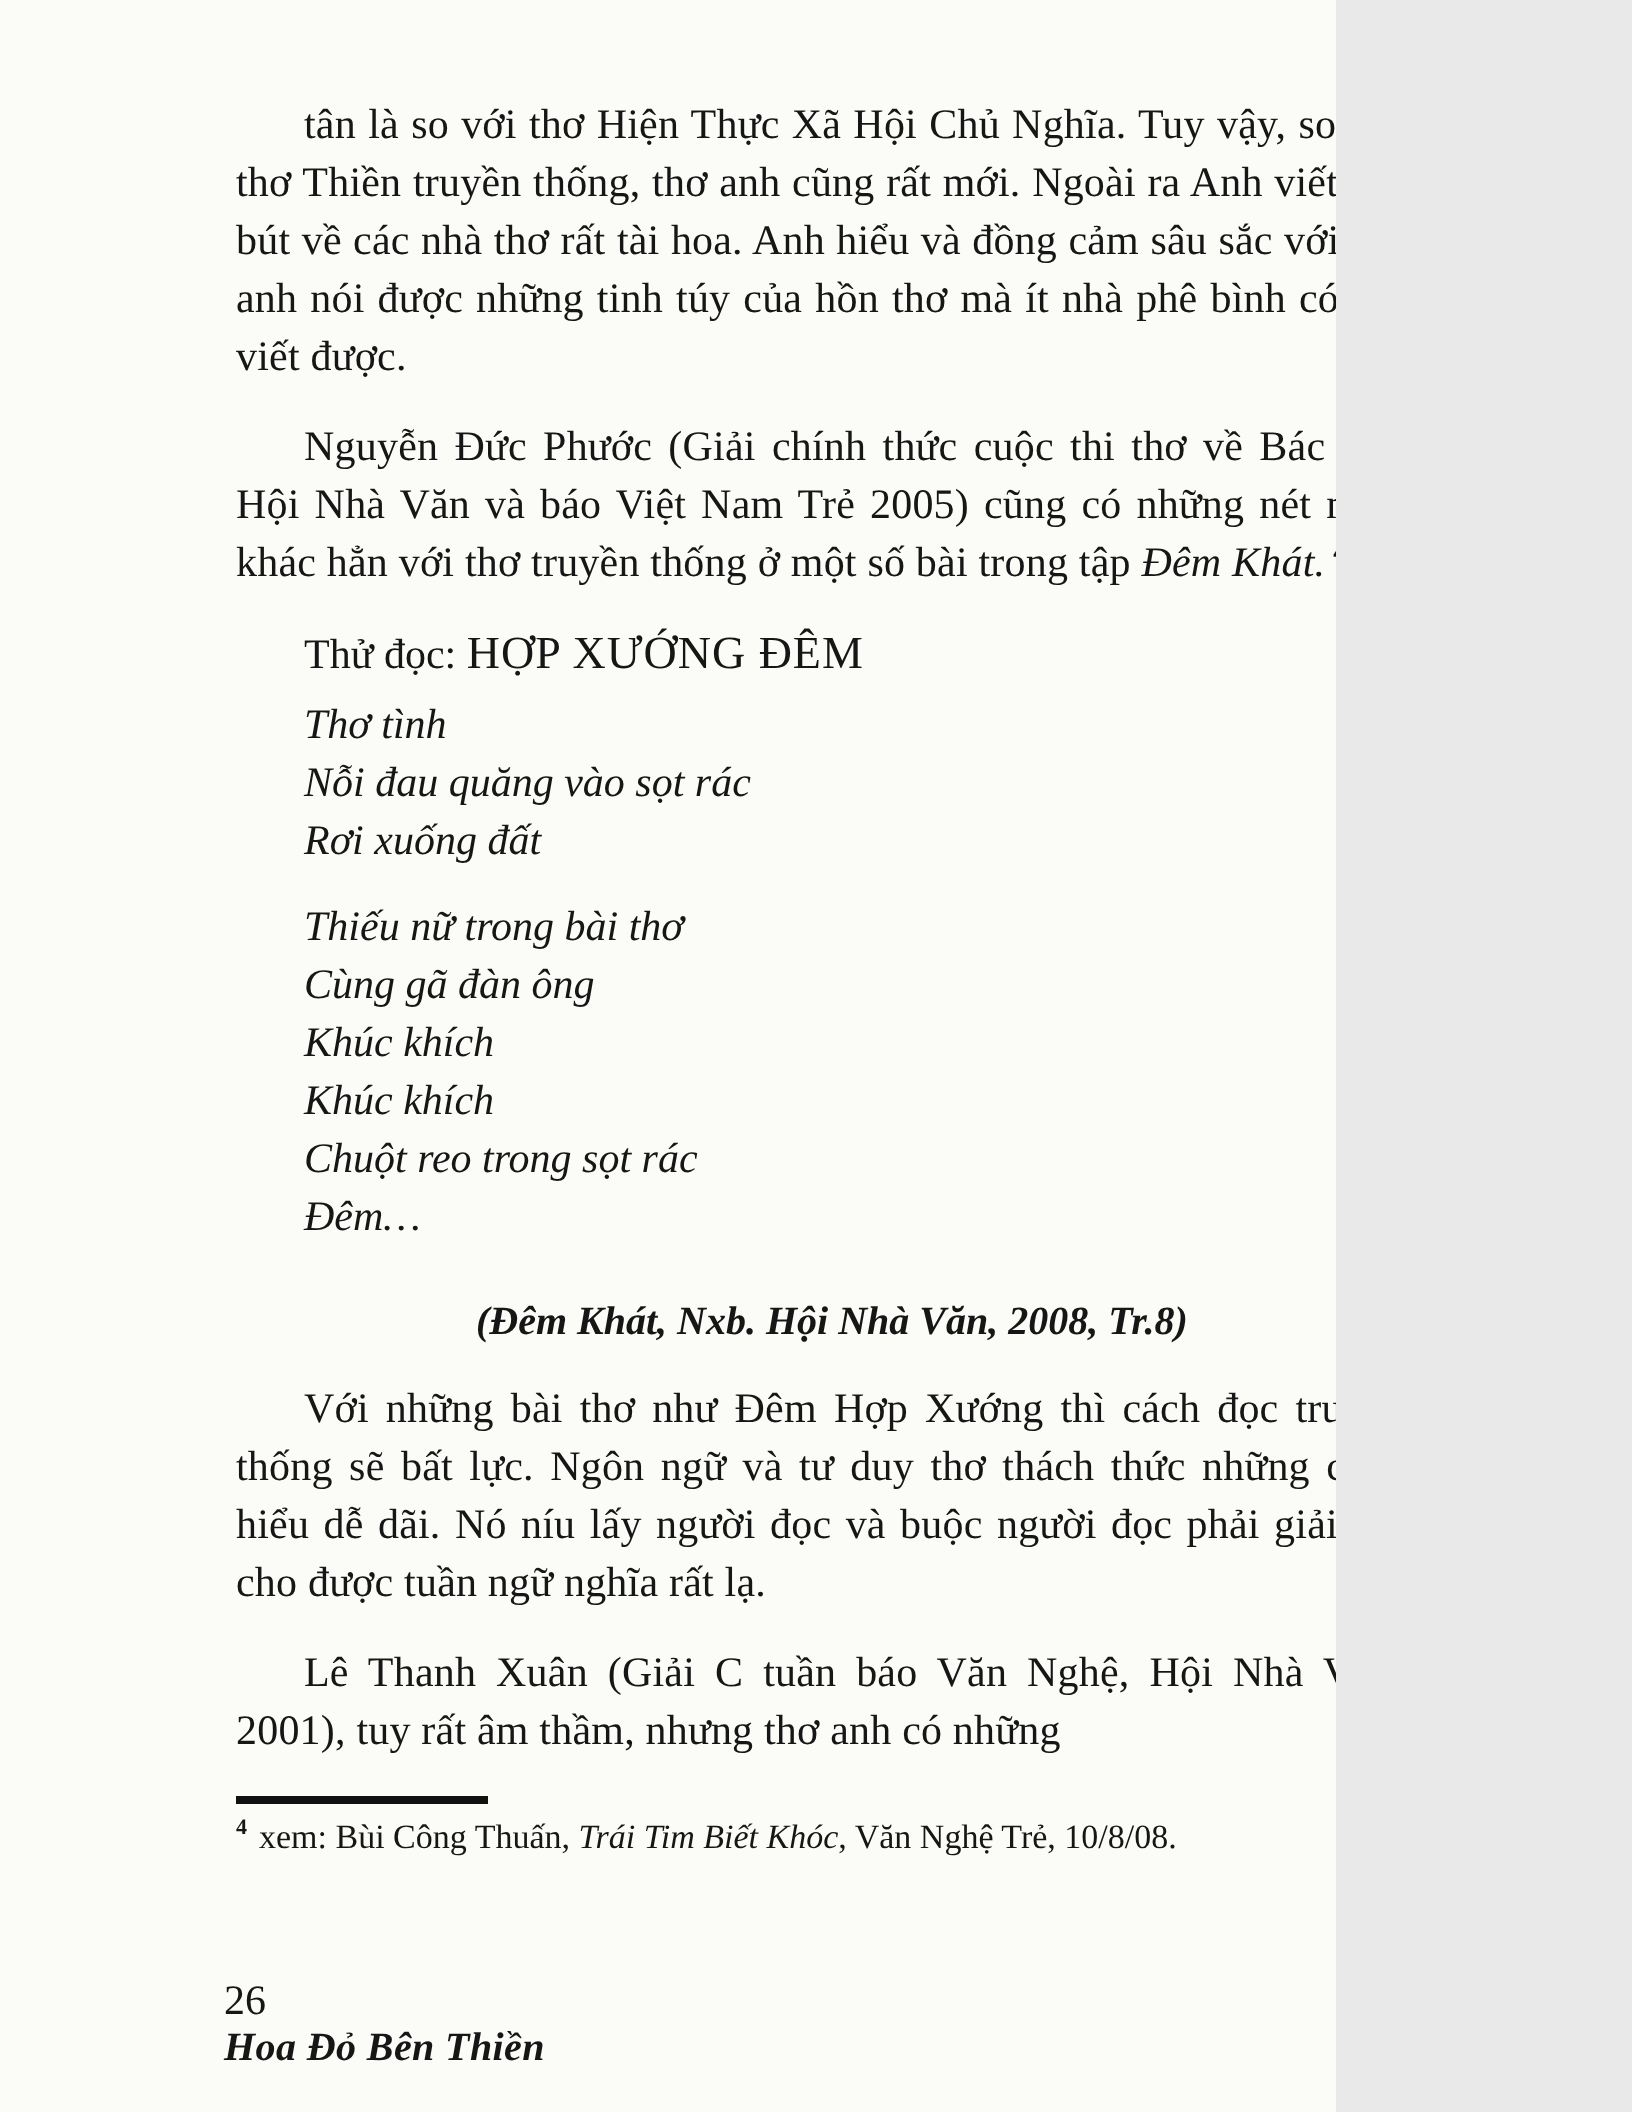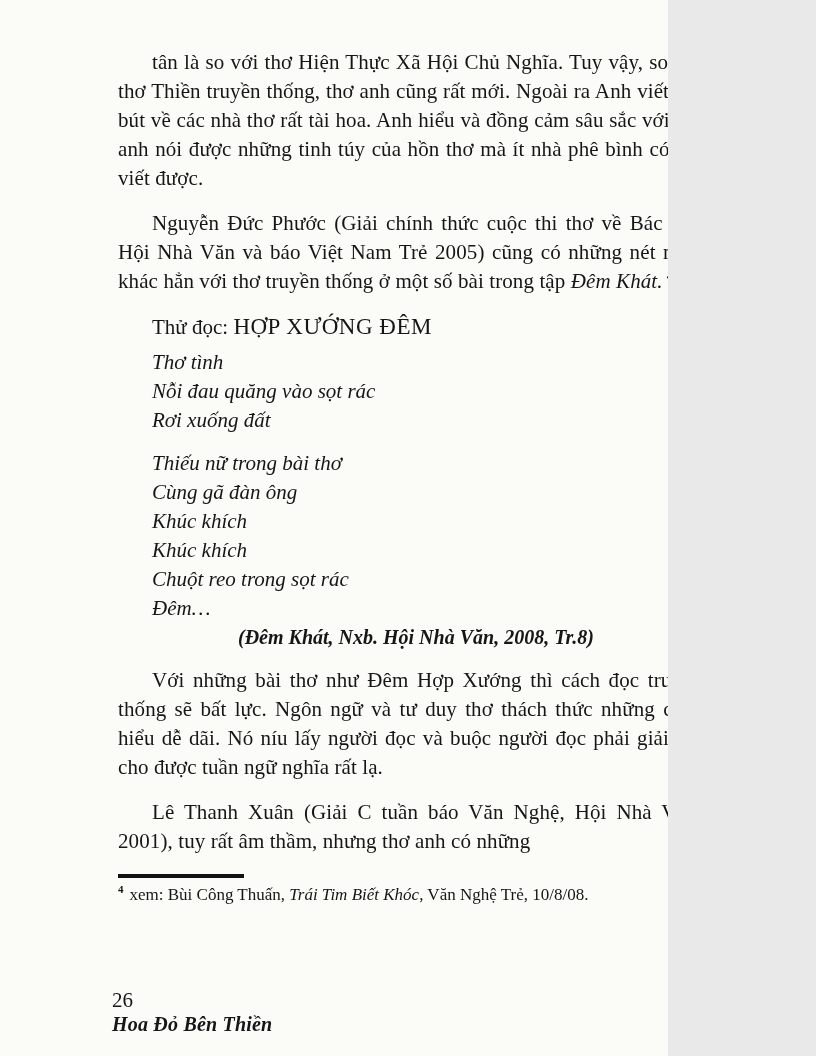--- a/index.html
+++ b/index.html
@@ -51,21 +51,21 @@
   }
   .stanza{
     margin-left:34px;
     margin-bottom:14px;
   }
   .stanza p{
     font-style:italic;
     font-size:21px;
     line-height:29px;
   }
-  .stanza.second{margin-bottom:0;}
+  .stanza.second{margin-bottom:24px;}
   .citation{
     font-style:italic;
     font-weight:bold;
     font-size:20px;
     line-height:29px;
     margin-left:120px;
     margin-bottom:14px;
     white-space:nowrap;
   }
   .footnote-sep{

